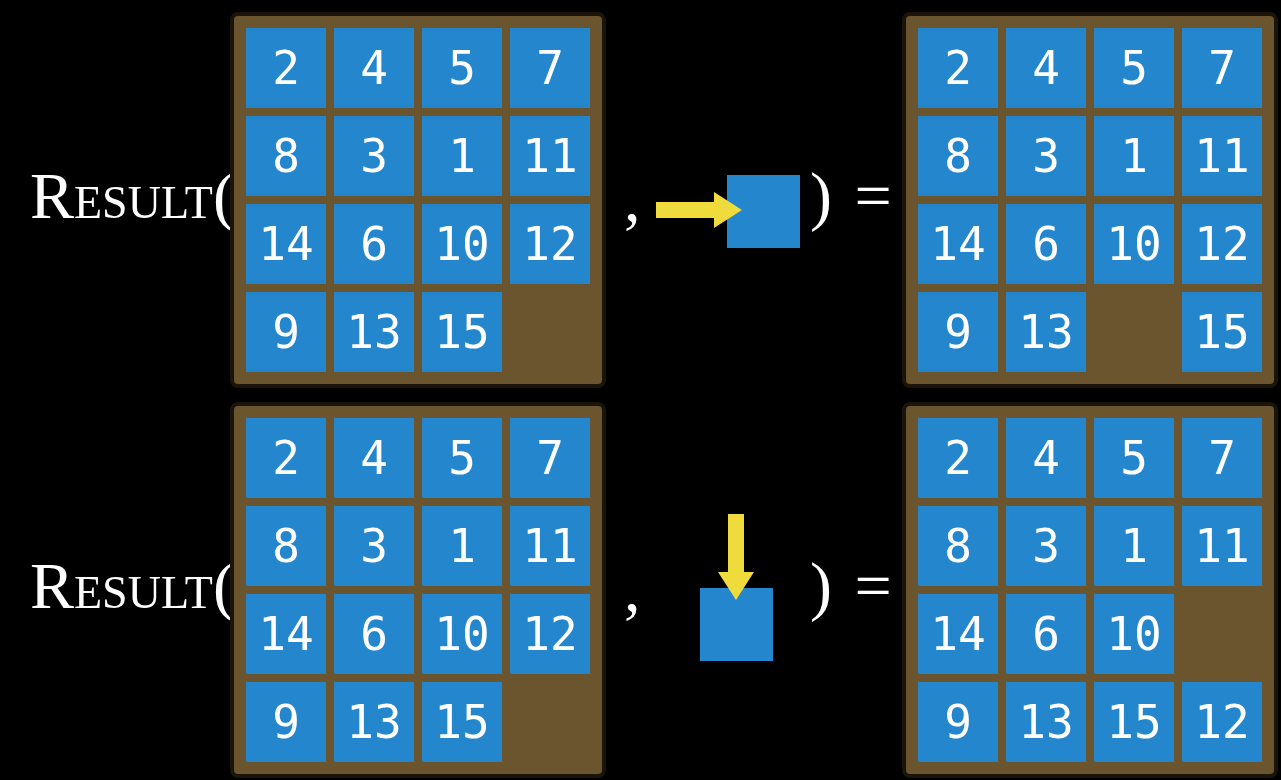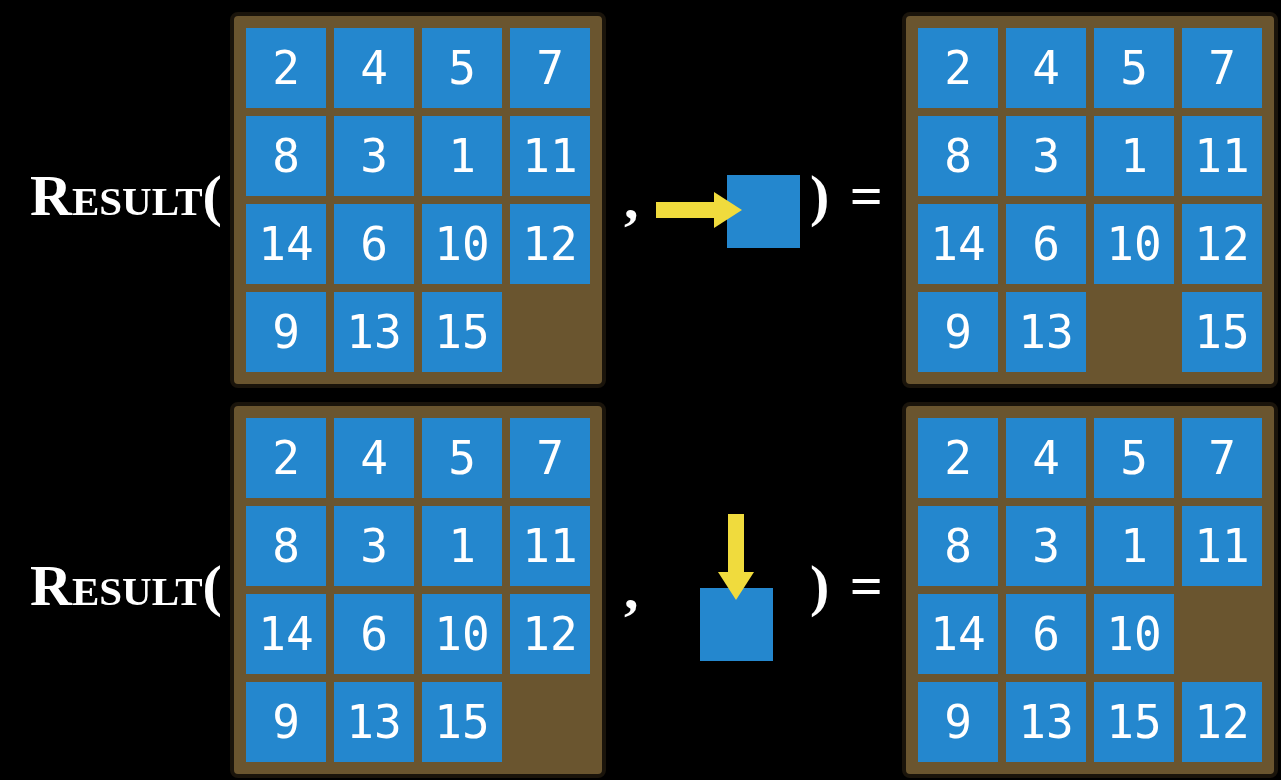--- a/index.html
+++ b/index.html
@@ -23,21 +23,21 @@
     font-family:"DejaVu Sans Mono",monospace; font-size:46px; line-height:1;
   }
   .cell.empty { background:transparent; }
   .board-initial-1, .board-initial-2 { left:230px; }
   .board-result-1,  .board-result-2  { left:902px; }
   .board-initial-1, .board-result-1 { top:12px; }
   .board-initial-2, .board-result-2 { top:402px; }
   
   .fn {
     position:absolute; color:var(--text,#fff);
-    font-size:58px; line-height:57px; white-space:nowrap;font-weight:bold;
+    font-size:66px; line-height:57px; white-space:nowrap;
   }
   .fn .sc { font-variant:small-caps; }
   .fn-label-1 { left:30px;  top:167px; }
   .fn-label-2 { left:30px;  top:557px; }
   .comma-1    { left:624px; top:170px; }
   .comma-2    { left:624px; top:560px; }
   .close-1    { left:810px; top:167px; word-spacing:6px; }
   .close-2    { left:810px; top:557px; word-spacing:6px; }
   
   .move-square {

